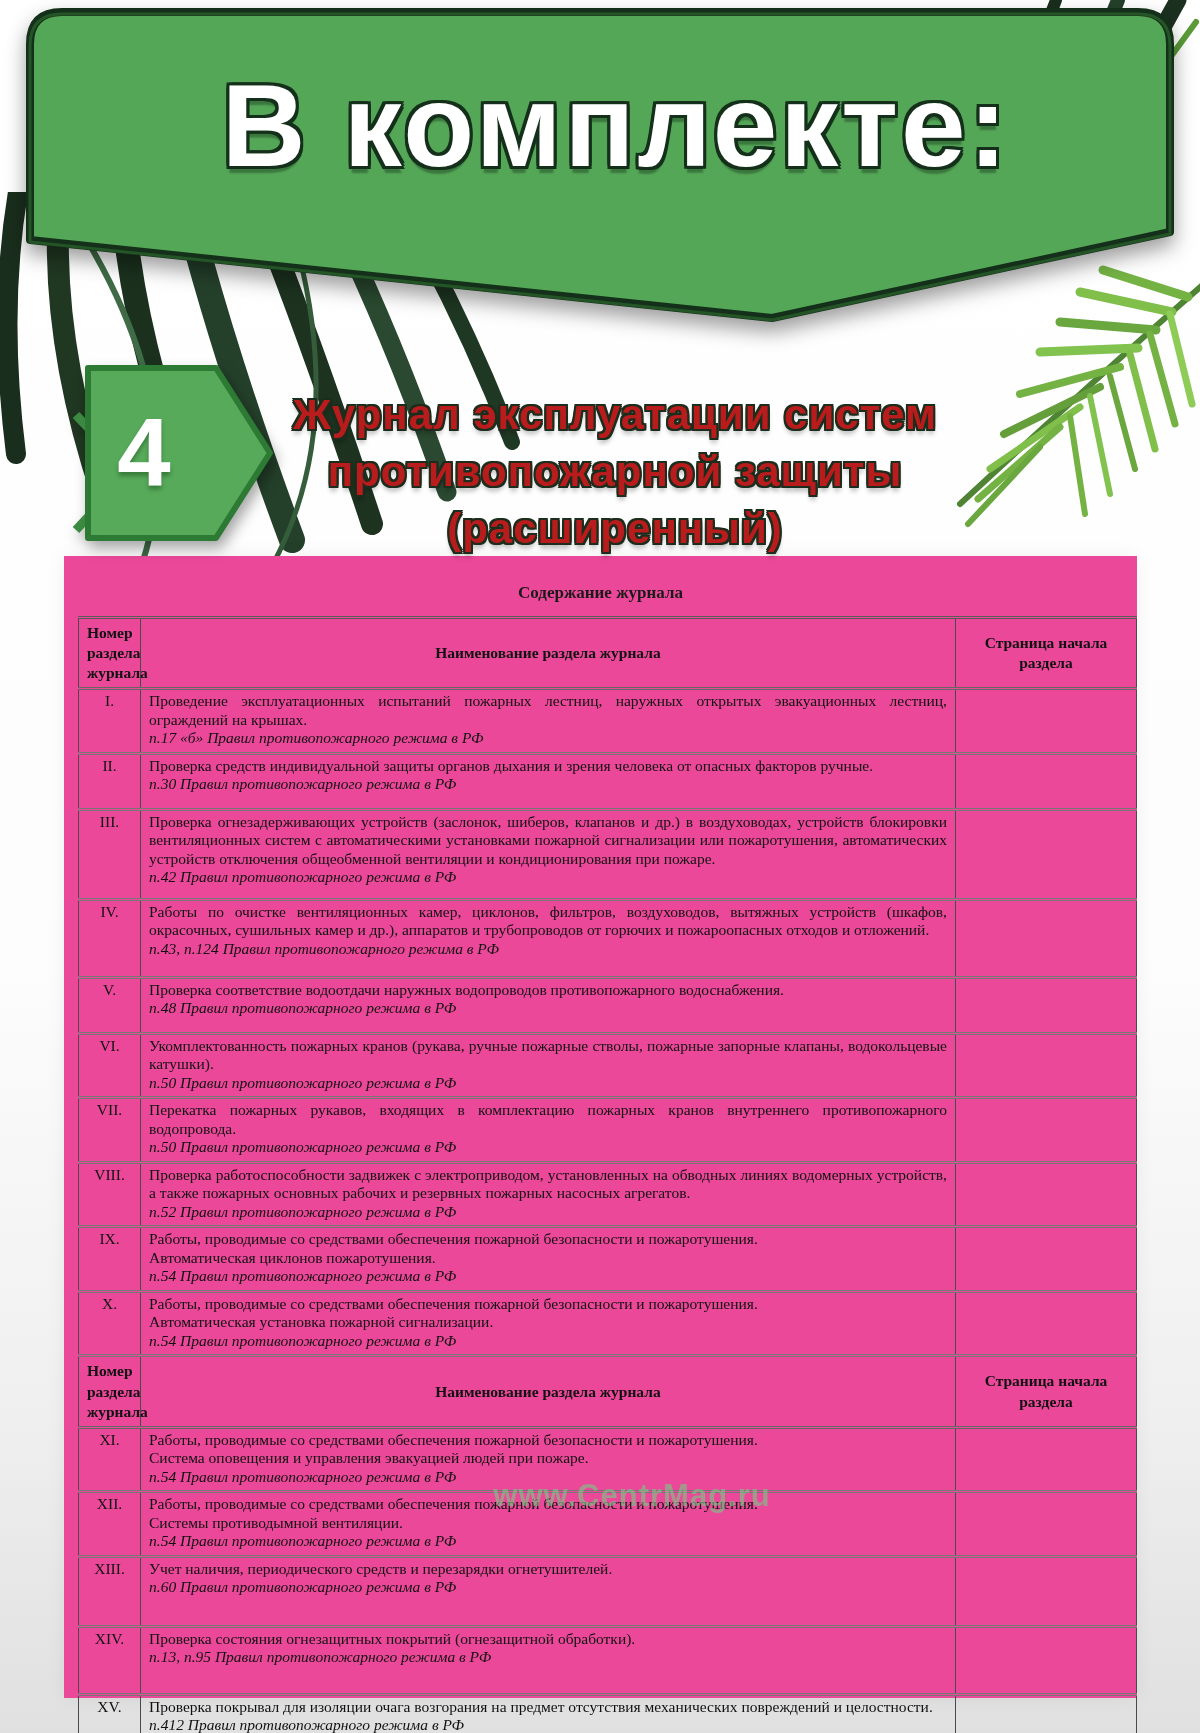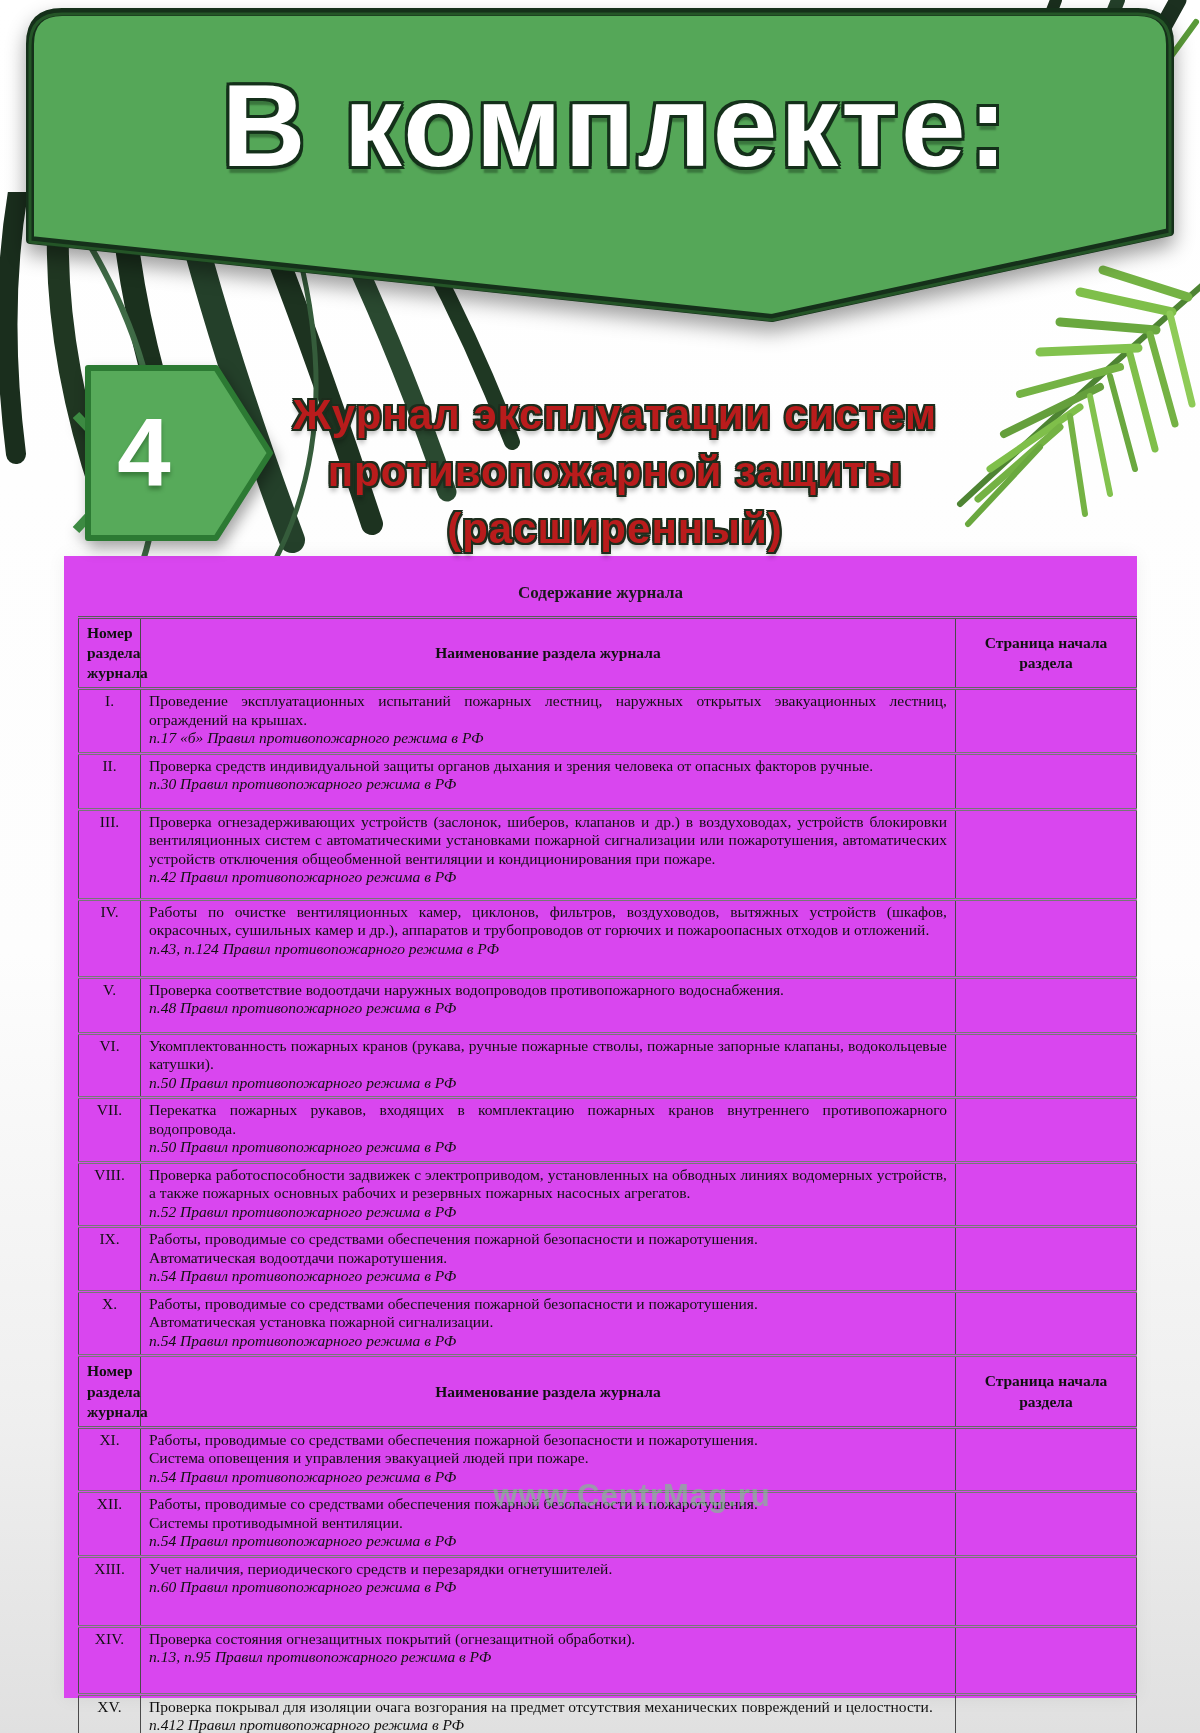--- a/index.html
+++ b/index.html
@@ -35,21 +35,21 @@
     text-shadow:0 4px 4px rgba(0,40,0,.35);
   }
   
   .heading{
     position:absolute;left:30px;top:386px;width:1170px;z-index:3;text-align:center;
     color:#b91c1c;font-size:42px;font-weight:800;line-height:57px;letter-spacing:1px;
     text-shadow:-2px -2px 0 #1d2d1d,2px -2px 0 #1d2d1d,-2px 2px 0 #1d2d1d,2px 2px 0 #1d2d1d,
       0 -2px 0 #1d2d1d,0 2px 0 #1d2d1d,-2px 0 0 #1d2d1d,2px 0 0 #1d2d1d,0 5px 5px rgba(0,0,0,.3);
   }
   
-  .sheet{position:absolute;left:64px;top:556px;width:1073px;height:1142px;background:#d946ef;z-index:2;
+  .sheet{position:absolute;left:64px;top:556px;width:1073px;height:1142px;background:#ec4899;z-index:2;
     box-shadow:0 0 18px rgba(0,0,0,0.06);}
   .doc-title{margin:27px 0 13px 0;text-align:center;font-family:"Liberation Serif","DejaVu Serif",serif;
     font-weight:700;font-size:17px;color:#1a1a1a;}
   table.contents{border-collapse:collapse;margin-left:14px;width:1058px;table-layout:fixed;
     font-family:"Liberation Serif","DejaVu Serif",serif;font-size:15.5px;color:#111;
     border-left:1px solid #4a4a4a;border-right:1px solid #4a4a4a;
     border-top:3px double #5a5a5a;border-bottom:3px double #5a5a5a;}
   table.contents col.c1{width:62px;} table.contents col.c2{width:815px;} table.contents col.c3{width:181px;}
   table.contents tr{border-bottom:3px double #777;}
   table.contents tr.hdr{border-bottom:3px double #666;}
@@ -218,21 +218,21 @@
           <td>
             <div class="para">Проверка работоспособности задвижек с электроприводом, установленных на обводных линиях водомерных устройств, а также пожарных основных рабочих и резервных пожарных насосных агрегатов.</div>
             <div class="note">п.52 Правил противопожарного режима в РФ</div>
           </td>
           <td></td>
         </tr>
         <tr>
           <td class="c-num">IX.</td>
           <td>
             <div class="para">Работы, проводимые со средствами обеспечения пожарной безопасности и пожаротушения.</div>
-            <div class="para">Автоматическая водоотдачи пожаротушения.</div>
+            <div class="para">Автоматическая циклонов пожаротушения.</div>
             <div class="note">п.54 Правил противопожарного режима в РФ</div>
           </td>
           <td></td>
         </tr>
         <tr>
           <td class="c-num">X.</td>
           <td>
             <div class="para">Работы, проводимые со средствами обеспечения пожарной безопасности и пожаротушения.</div>
             <div class="para">Автоматическая установка пожарной сигнализации.</div>
             <div class="note">п.54 Правил противопожарного режима в РФ</div>

